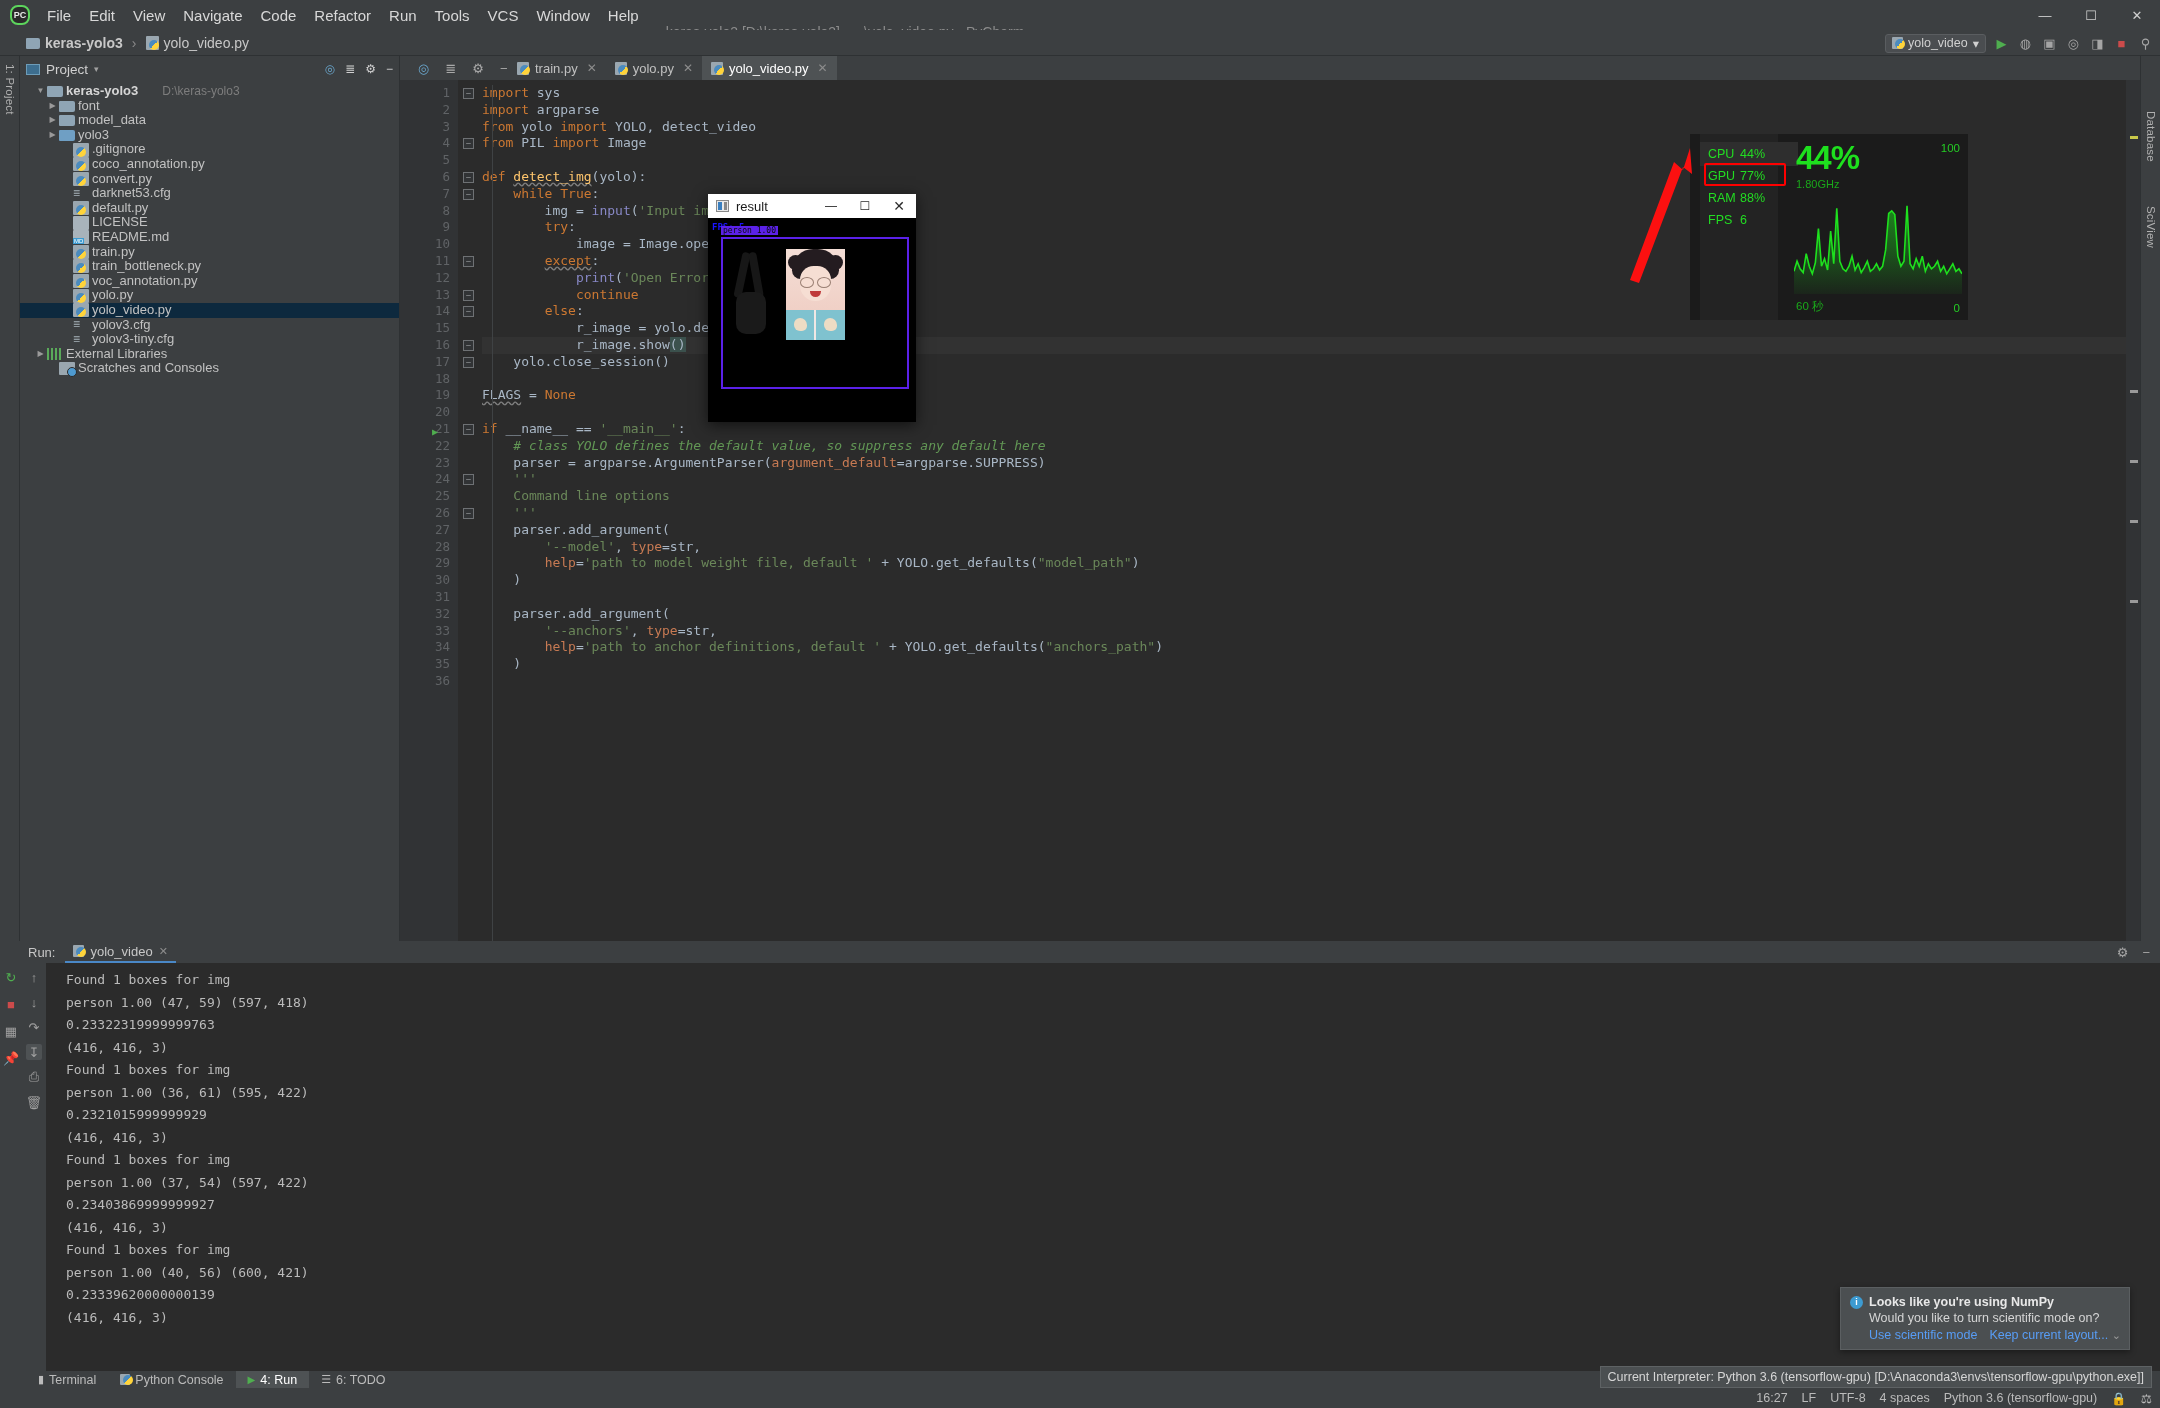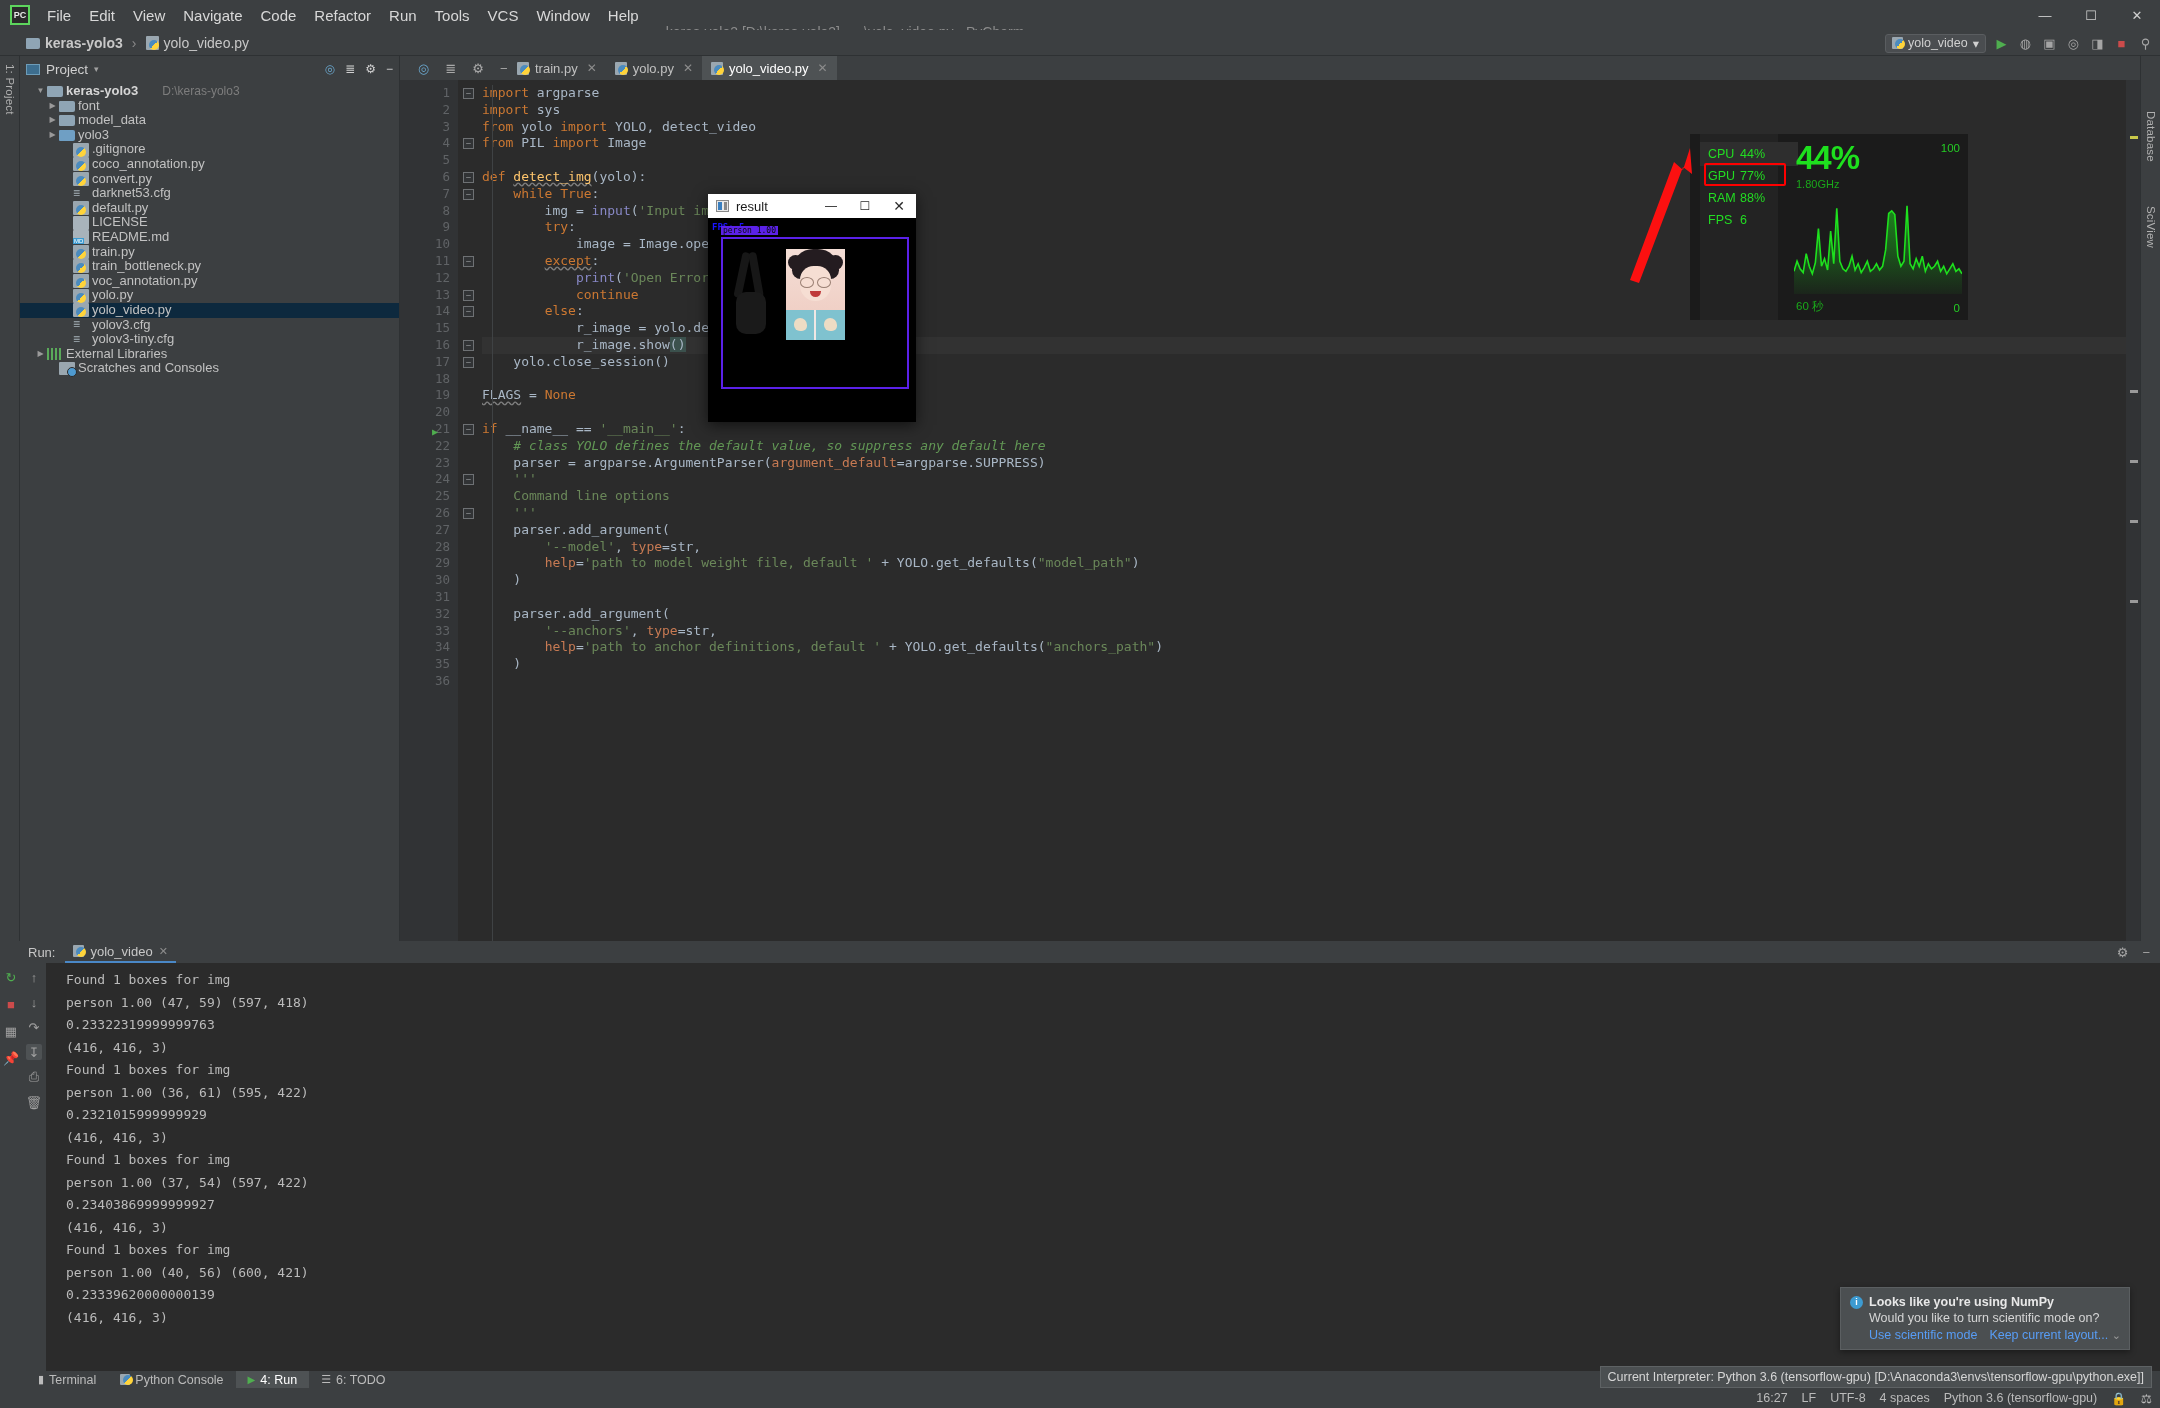--- a/index.html
+++ b/index.html
@@ -4,21 +4,21 @@
 <style>
   * { box-sizing: border-box; margin:0; padding:0; }
   html,body { width:2160px; height:1408px; overflow:hidden; background:#3c3f41;
     font-family:"Liberation Sans", sans-serif; color:#bbbbbb; }
   body { position:relative; }
 
   
   .menubar { height:30px; background:#3c3f41; display:flex; align-items:center;
              padding-left:6px; font-size:15px; color:#d8d8d8; position:relative; }
   .pc-logo { width:20px; height:20px; margin:0 8px 0 4px; background:#2b2b2b;
-             border:2px solid #5dd55d; border-radius:0; color:#e8e8e8; font-size:9px;
+             border:2px solid #5dd55d; border-radius:8px; color:#e8e8e8; font-size:9px;
              font-weight:bold; display:flex; align-items:center; justify-content:center;
              font-family:"Liberation Sans",sans-serif; }
   .menuitem { padding:3px 9px; cursor:default; }
   .wintitle { color:#8c8c8c; font-size:14px; margin-left:18px;margin-top:33px; }
   .winbtns { position:absolute; right:0; top:0; height:30px; display:flex; }
   .winbtn { width:46px; height:30px; display:flex; align-items:center; justify-content:center;
             color:#cfcfcf; font-size:13px; }
 
   
   .navbar { height:26px; background:#3c3f41; display:flex; align-items:center;
@@ -498,22 +498,22 @@
           <div class="gline">30</div>
           <div class="gline">31</div>
           <div class="gline">32</div>
           <div class="gline">33</div>
           <div class="gline">34</div>
           <div class="gline">35</div>
           <div class="gline">36</div>
         </div>
       <div class="codearea" id="codearea">
         <div class="vline"></div>
-      <div class="cline"><span class="kw">import</span> argparse</div>
-          <div class="cline"><span class="kw">import</span> sys</div>
+      <div class="cline"><span class="kw">import</span> sys</div>
+          <div class="cline"><span class="kw">import</span> argparse</div>
           <div class="cline"><span class="kw">from</span> yolo <span class="kw">import</span> YOLO, detect_video</div>
           <div class="cline"><span class="kw">from</span> PIL <span class="kw">import</span> Image</div>
           <div class="cline"></div>
           <div class="cline"><span class="kw">def</span> <span class="fn wavy">detect_img</span>(yolo):</div>
           <div class="cline">    <span class="kw">while</span> <span class="kw">True</span>:</div>
           <div class="cline">        img = <span class="bi">input</span>(<span class="str">'Input image filename:'</span>)</div>
           <div class="cline">        <span class="kw">try</span>:</div>
           <div class="cline">            image = Image.open(img)</div>
           <div class="cline">        <span class="kw wavy">except</span>:</div>
           <div class="cline">            <span class="bi">print</span>(<span class="str">'Open Error! Try again!'</span>)</div>

